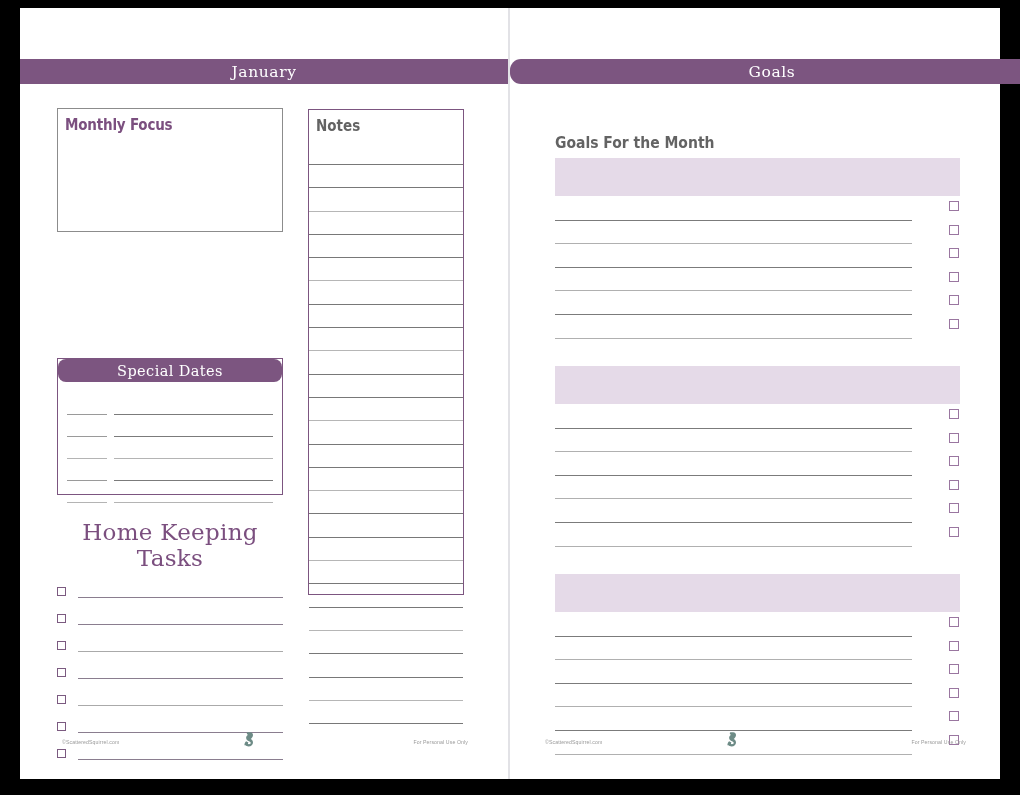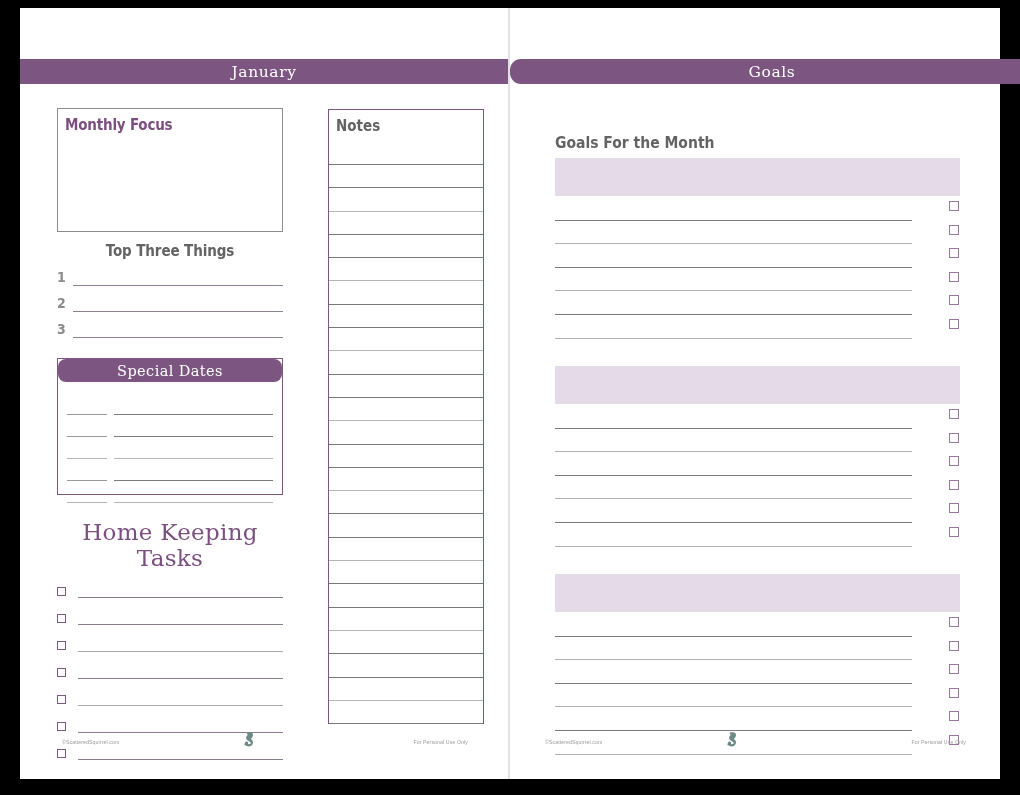--- a/index.html
+++ b/index.html
@@ -182,24 +182,23 @@
     border-bottom: 1.3px solid #8a7d8f;
     height: 1px;
   }
   .hk-row:nth-child(4) .hk-line,
   .hk-row:nth-child(6) .hk-line { border-bottom-color: #aaaaaa; }
 
   
   .notes {
     position: absolute;
     left: 288px; top: 25px;
-    width: 156px; height: 615px;
+    width: 156px; height: 486px;
     border: 1.8px solid #7c5580;
     background: #fff;
-    margin-left: 20px;
   }
   .notes-title {
     margin: 7px 0 0 7px;
     color: #636363;
     font-family: "DejaVu Sans Condensed", "Liberation Sans", sans-serif;
     font-size: 15px;
     font-weight: bold;
   }
   .notes-lines {
     position: absolute;
@@ -299,35 +298,20 @@
     <div class="band">
       <span>January</span>
     </div>
 
     <div class="left-body">
 
       <div class="focus-box">
         <div class="focus-title">Monthly Focus</div>
       </div>
 
-      <div class="top3">
-        <div class="top3-title">Top Three Things</div>
-        <div class="top3-row">
-          <span class="top3-num">1</span>
-          <span class="top3-line"></span>
-        </div>
-        <div class="top3-row">
-          <span class="top3-num">2</span>
-          <span class="top3-line"></span>
-        </div>
-        <div class="top3-row">
-          <span class="top3-num">3</span>
-          <span class="top3-line"></span>
-        </div>
-      </div>
 
       <div class="special">
         <div class="special-head">
           <span>Special Dates</span>
         </div>
         <div class="special-rows">
           <div class="special-row">
             <span class="sd-date"></span>
             <span class="sd-gap"></span>
             <span class="sd-text"></span>

